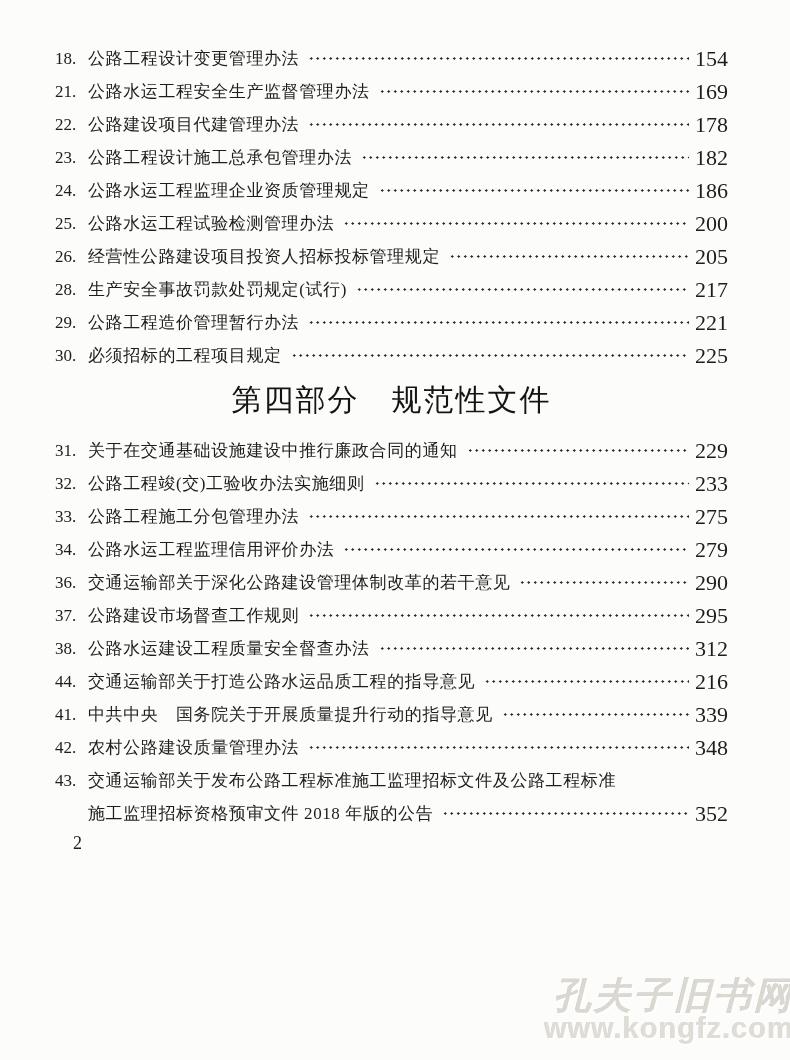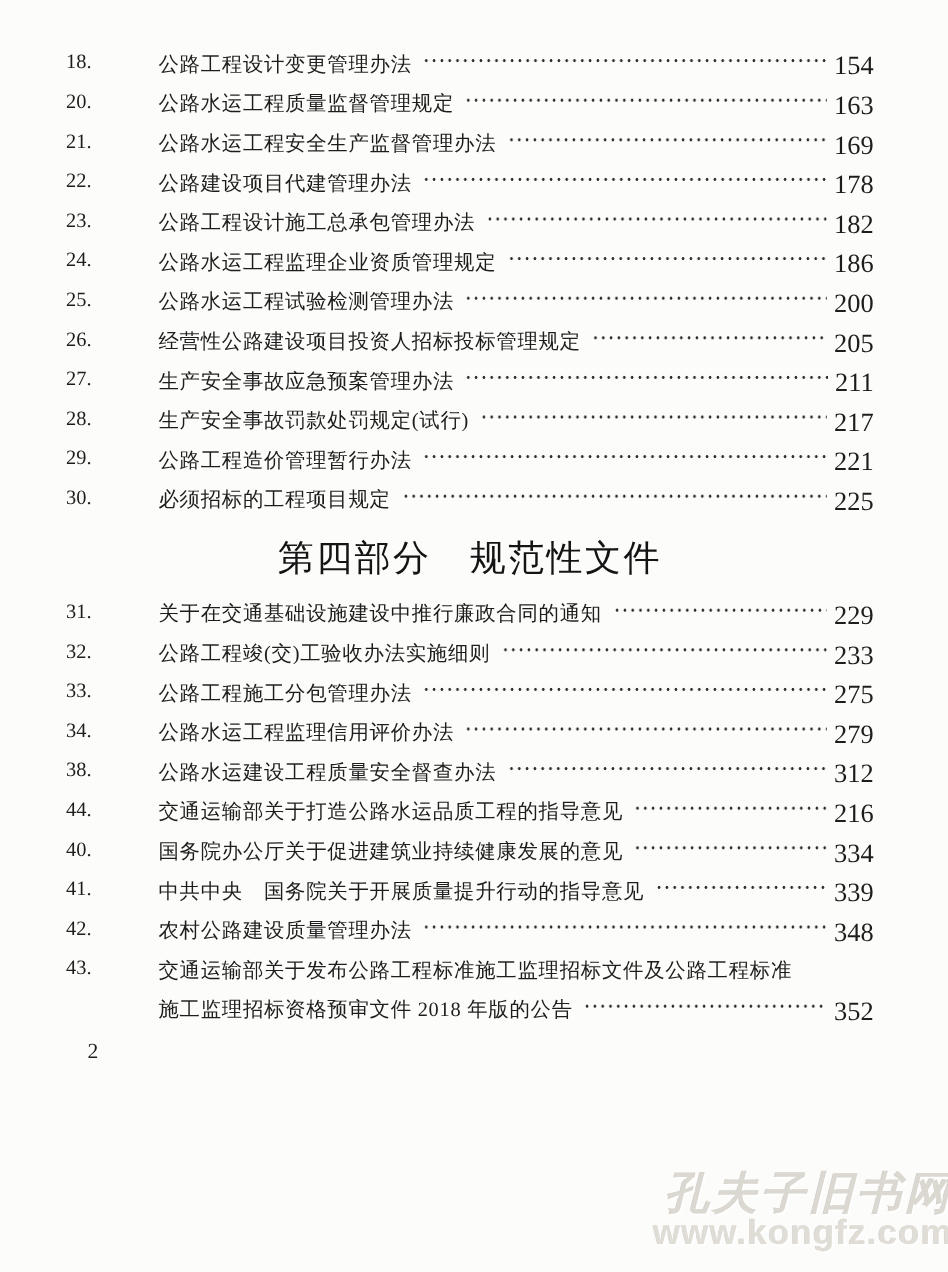--- a/index.html
+++ b/index.html
@@ -15,37 +15,36 @@
     overflow: hidden;
     position: relative;
   }
   .page {
     box-sizing: border-box;
     width: 790px;
     padding: 42px 62px 0 55px;
   }
   .toc-row {
     display: flex;
-    align-items: flex-start;
+    align-items: center;
     height: 33px;
     font-size: 17px;
     white-space: nowrap;
   }
   .toc-row .no {
     flex: none;
     width: 33px;
     text-align: left;
   }
   .toc-row .no.blank {
     visibility: hidden;
   }
   .toc-row .title {
     flex: none;
     letter-spacing: 0.6px;
-    margin-left: 44px;
   }
   .toc-row .leader {
     flex: 1;
     height: 17px;
     margin: 0 6px 0 9px;
     background-image: radial-gradient(circle, #2b2b2b 1.05px, rgba(0,0,0,0) 1.35px);
     background-size: 6.5px 17px;
     background-repeat: repeat-x;
     background-position: 0 center;
   }
@@ -104,26 +103,20 @@
 
 <div class="page">
   <div id="part3-list">
       <div class="toc-row">
     <span class="no">18.</span>
     <span class="title">公路工程设计变更管理办法</span>
     <span class="leader"></span>
     <span class="pageno">154</span>
   </div>
       <div class="toc-row">
-    <span class="no">20.</span>
-    <span class="title">公路水运工程质量监督管理规定</span>
-    <span class="leader"></span>
-    <span class="pageno">163</span>
-  </div>
-      <div class="toc-row">
     <span class="no">21.</span>
     <span class="title">公路水运工程安全生产监督管理办法</span>
     <span class="leader"></span>
     <span class="pageno">169</span>
   </div>
       <div class="toc-row">
     <span class="no">22.</span>
     <span class="title">公路建设项目代建管理办法</span>
     <span class="leader"></span>
     <span class="pageno">178</span>
@@ -144,26 +137,20 @@
     <span class="no">25.</span>
     <span class="title">公路水运工程试验检测管理办法</span>
     <span class="leader"></span>
     <span class="pageno">200</span>
   </div>
       <div class="toc-row">
     <span class="no">26.</span>
     <span class="title">经营性公路建设项目投资人招标投标管理规定</span>
     <span class="leader"></span>
     <span class="pageno">205</span>
-  </div>
-      <div class="toc-row">
-    <span class="no">27.</span>
-    <span class="title">生产安全事故应急预案管理办法</span>
-    <span class="leader"></span>
-    <span class="pageno">211</span>
   </div>
       <div class="toc-row">
     <span class="no">28.</span>
     <span class="title">生产安全事故罚款处罚规定(试行)</span>
     <span class="leader"></span>
     <span class="pageno">217</span>
   </div>
       <div class="toc-row">
     <span class="no">29.</span>
     <span class="title">公路工程造价管理暂行办法</span>
@@ -197,36 +184,42 @@
     <span class="leader"></span>
     <span class="pageno">275</span>
   </div>
       <div class="toc-row">
     <span class="no">34.</span>
     <span class="title">公路水运工程监理信用评价办法</span>
     <span class="leader"></span>
     <span class="pageno">279</span>
   </div>
       <div class="toc-row">
+    <span class="no">36.</span>
+    <span class="title">交通运输部关于深化公路建设管理体制改革的若干意见</span>
+    <span class="leader"></span>
+    <span class="pageno">290</span>
+  </div>
+      <div class="toc-row">
+    <span class="no">37.</span>
+    <span class="title">公路建设市场督查工作规则</span>
+    <span class="leader"></span>
+    <span class="pageno">295</span>
+  </div>
+      <div class="toc-row">
     <span class="no">38.</span>
     <span class="title">公路水运建设工程质量安全督查办法</span>
     <span class="leader"></span>
     <span class="pageno">312</span>
   </div>
       <div class="toc-row">
     <span class="no">44.</span>
     <span class="title">交通运输部关于打造公路水运品质工程的指导意见</span>
     <span class="leader"></span>
     <span class="pageno">216</span>
-  </div>
-      <div class="toc-row">
-    <span class="no">40.</span>
-    <span class="title">国务院办公厅关于促进建筑业持续健康发展的意见</span>
-    <span class="leader"></span>
-    <span class="pageno">334</span>
   </div>
       <div class="toc-row">
     <span class="no">41.</span>
     <span class="title">中共中央　国务院关于开展质量提升行动的指导意见</span>
     <span class="leader"></span>
     <span class="pageno">339</span>
   </div>
       <div class="toc-row">
     <span class="no">42.</span>
     <span class="title">农村公路建设质量管理办法</span>

